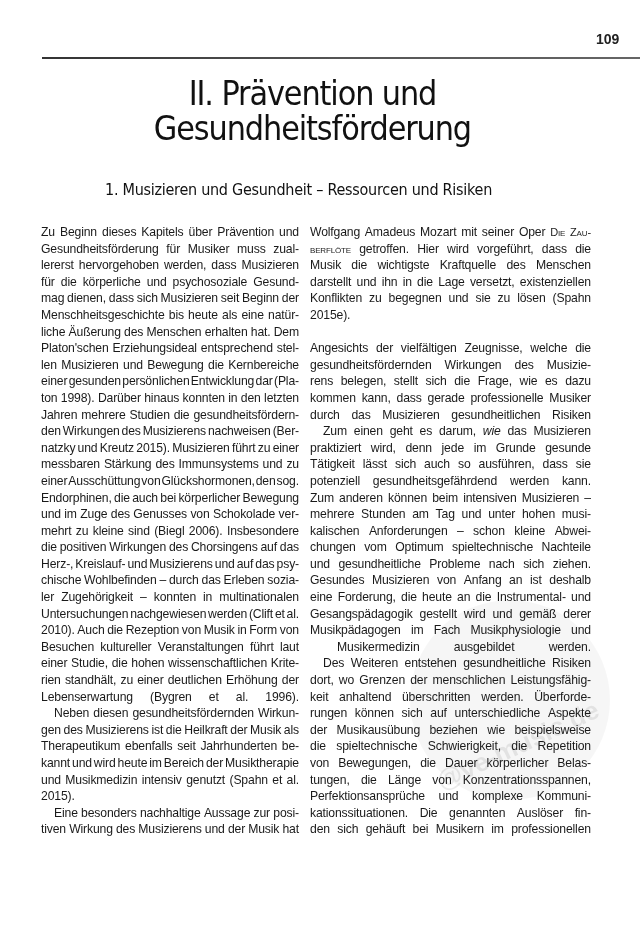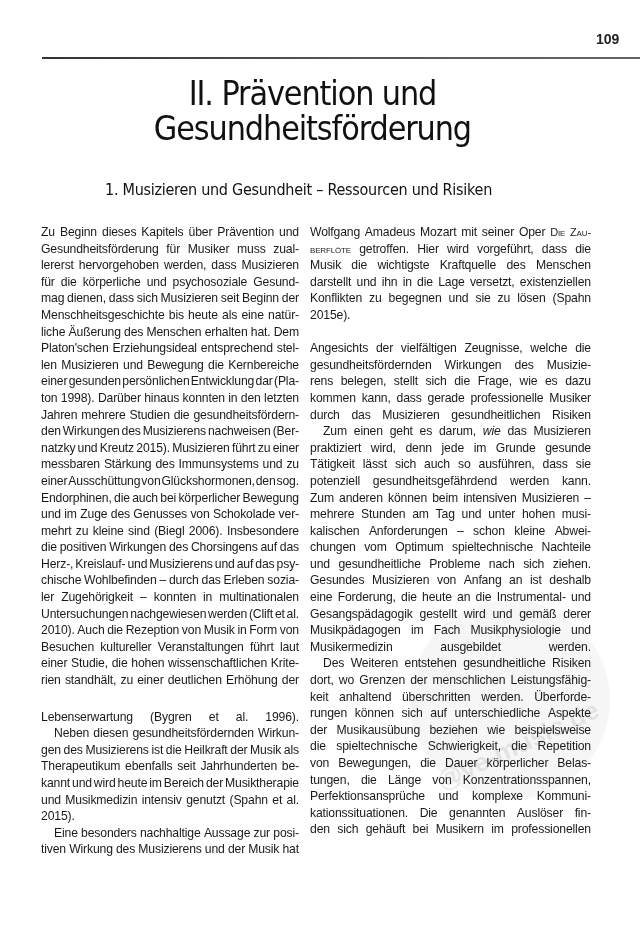--- a/index.html
+++ b/index.html
@@ -279,21 +279,21 @@
     </div>
     <div class="line justify">
       <span><span>rien</span></span>
       <span><span>standhält,</span></span>
       <span><span>zu</span></span>
       <span><span>einer</span></span>
       <span><span>deutlichen</span></span>
       <span><span>Erhöhung</span></span>
       <span><span>der</span></span>
     </div>
-    <div class="line" style="display: block; margin-top: 20px;"><span>Lebenserwartung</span> <span>(Bygren</span> <span>et</span> <span>al.</span> <span>1996).</span></div>
+    <div class="line" style="display: block;"><span>Lebenserwartung</span> <span>(Bygren</span> <span>et</span> <span>al.</span> <span>1996).</span></div>
     <div class="line indent justify">
       <span><span>Neben</span></span>
       <span><span>diesen</span></span>
       <span><span>gesundheitsfördernden</span></span>
       <span><span>Wirkun-</span></span>
     </div>
     <div class="line justify">
       <span><span>gen</span></span>
       <span><span>des</span></span>
       <span><span>Musizierens</span></span>
@@ -544,21 +544,21 @@
       <span><span>gemäß</span></span>
       <span><span>derer</span></span>
     </div>
     <div class="line justify">
       <span><span>Musikpädagogen</span></span>
       <span><span>im</span></span>
       <span><span>Fach</span></span>
       <span><span>Musikphysiologie</span></span>
       <span><span>und</span></span>
     </div>
-    <div class="line" style="display: block;"><span>Musikermedizin</span> <span>ausgebildet</span> <span>werden.</span></div>
+    <div class="line" style="display: block; margin-left: 27px;"><span>Musikermedizin</span> <span>ausgebildet</span> <span>werden.</span></div>
     <div class="line indent justify">
       <span><span>Des</span></span>
       <span><span>Weiteren</span></span>
       <span><span>entstehen</span></span>
       <span><span>gesundheitliche</span></span>
       <span><span>Risiken</span></span>
     </div>
     <div class="line justify">
       <span><span>dort,</span></span>
       <span><span>wo</span></span>

